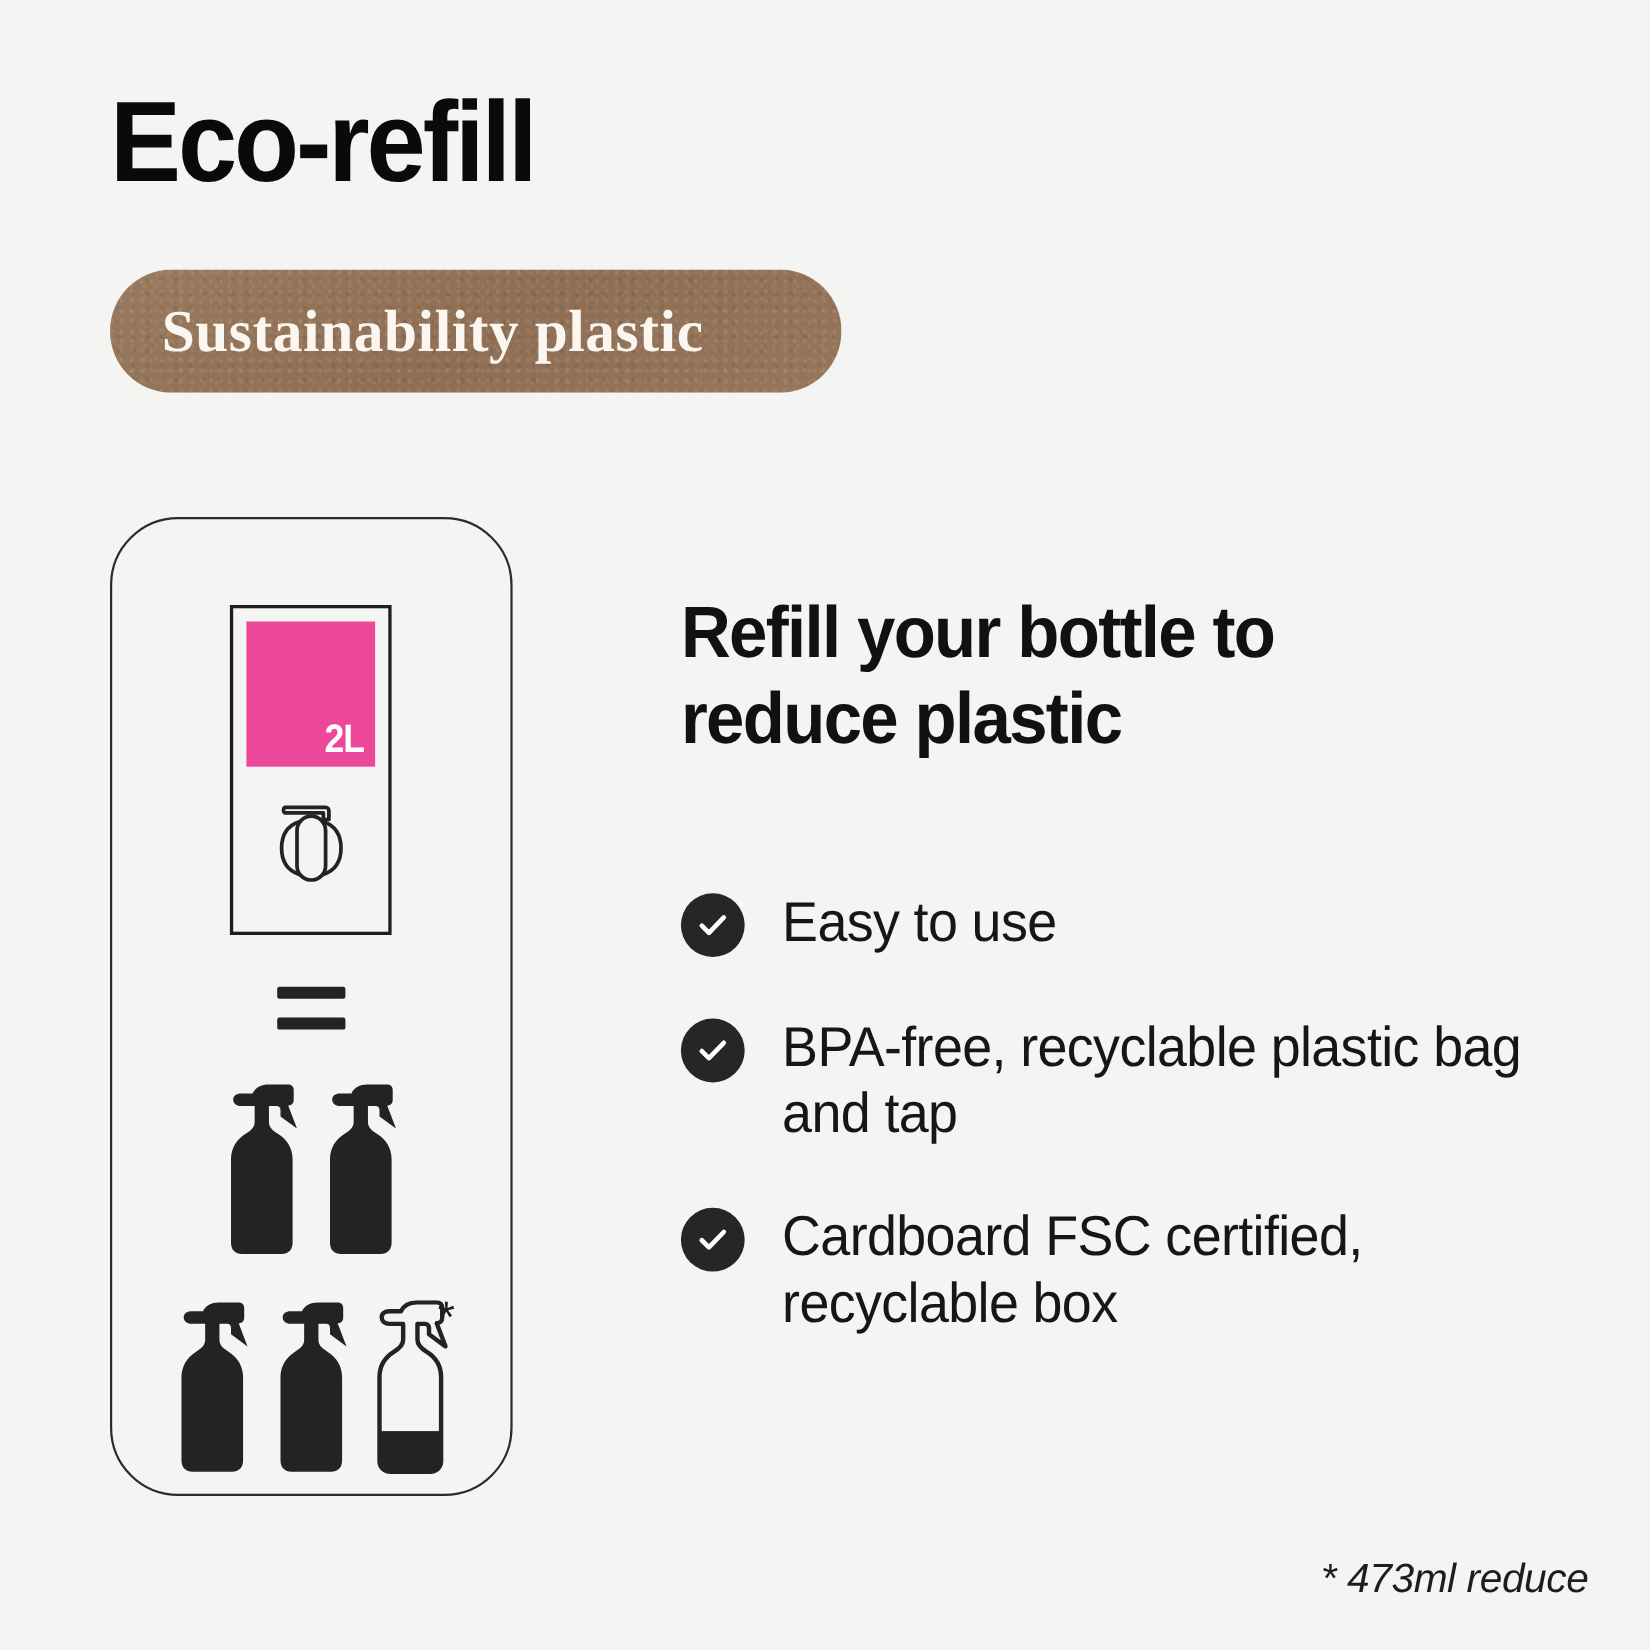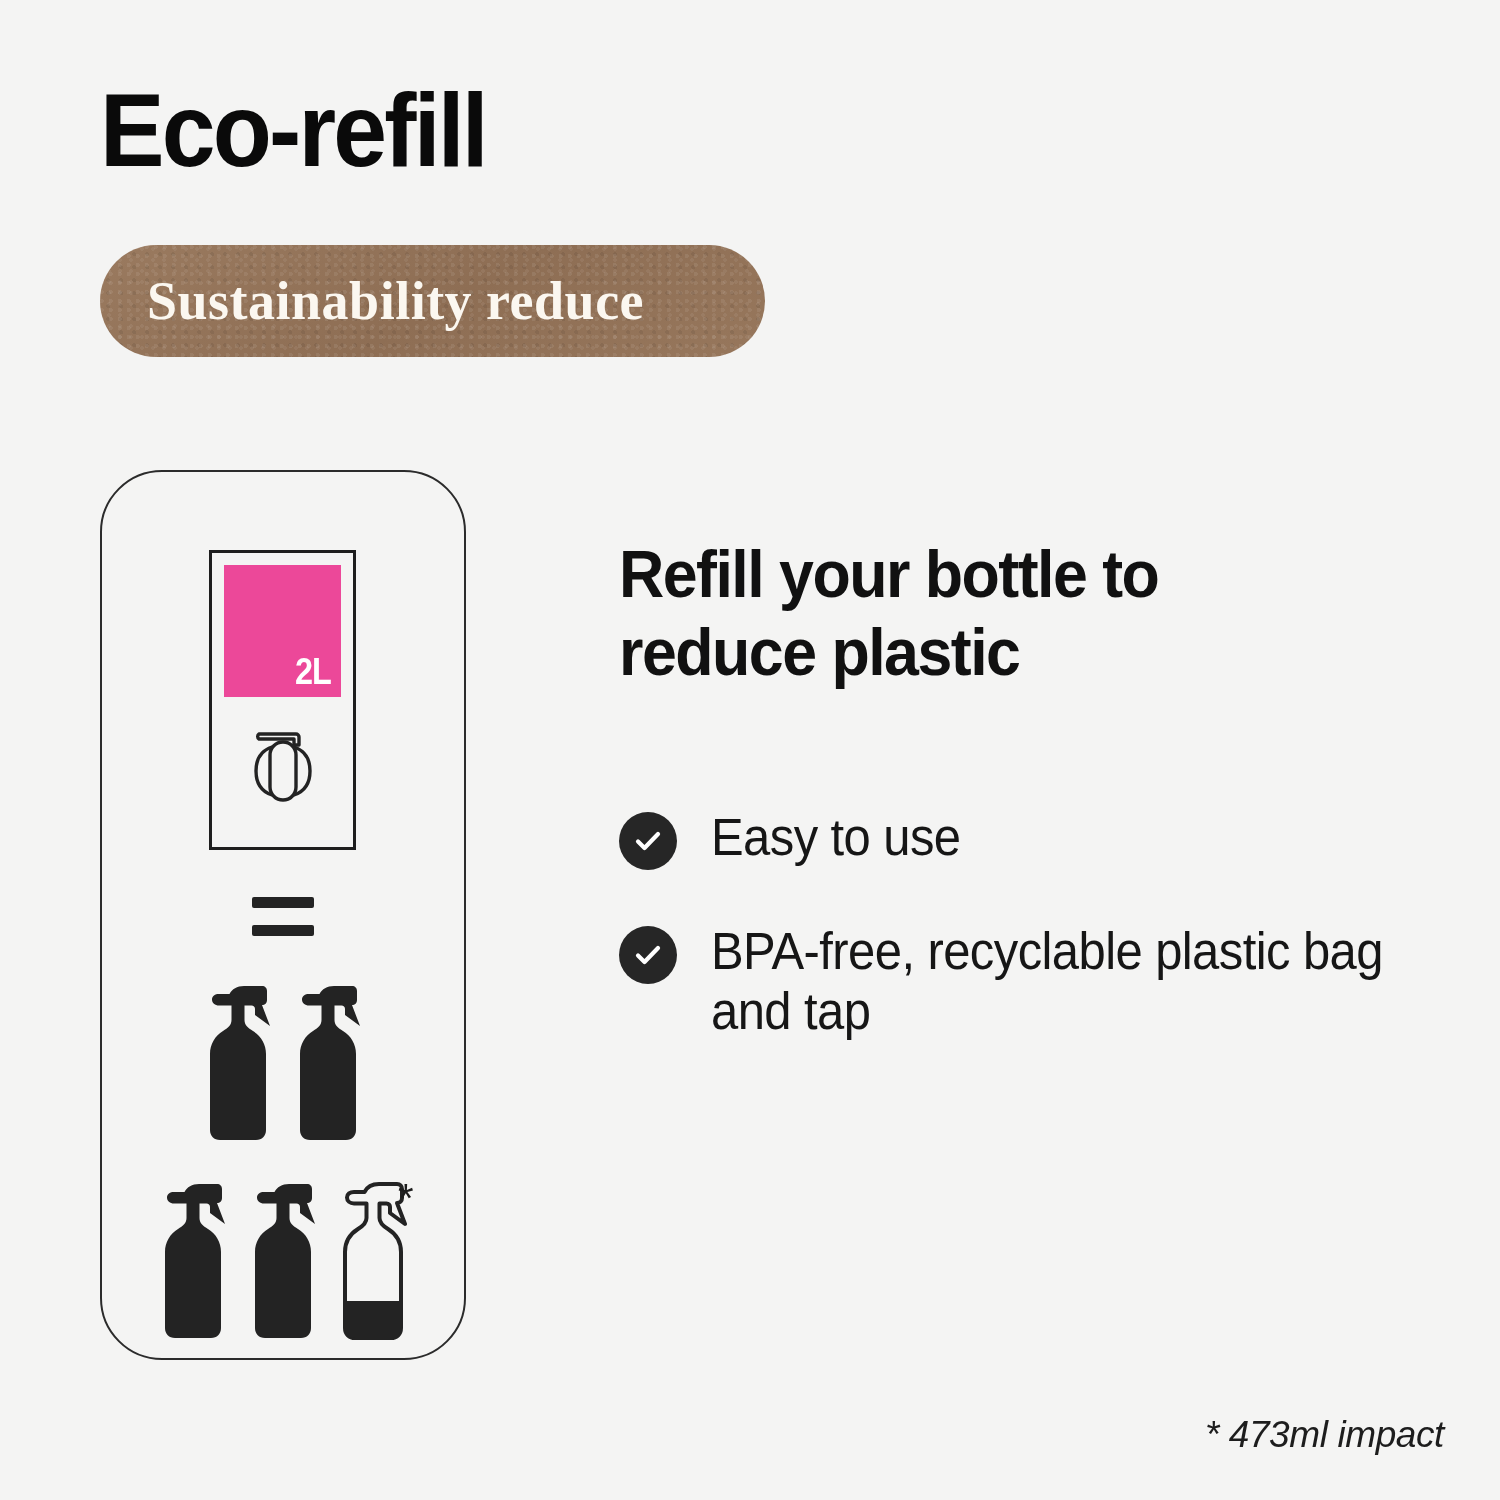--- a/index.html
+++ b/index.html
@@ -225,21 +225,21 @@
     color: #1d1d1d;
     letter-spacing: -0.4px;
   }
 </style>
 </head>
 <body>
 
 <div class="page-title">Eco-refill</div>
 
 <div class="badge-pill">
-  <span class="badge-label">Sustainability reduce</span>
+  <span class="badge-label">Sustainability plastic</span>
 </div>
 
 <div class="illus-panel">
   <div class="illus-inner">
 
     <div class="refill-box">
       <div class="box-label">
         <span class="box-label-text">2L</span>
       </div>
       <div class="box-tap">
@@ -307,16 +307,24 @@
       <span class="feature-text">Easy to use</span>
     </li>
     <li class="feature-item">
       <span class="check-circle">
         <svg width="32" height="32" viewBox="0 0 32 32" xmlns="http://www.w3.org/2000/svg">
           <path d="M6 16.5 L12.5 23 L26 9" stroke="#ffffff" stroke-width="4.2" fill="none" stroke-linecap="round" stroke-linejoin="round"></path>
         </svg>
       </span>
       <span class="feature-text">BPA-free, recyclable plastic bag and tap</span>
     </li>
+    <li class="feature-item">
+      <span class="check-circle">
+        <svg width="32" height="32" viewBox="0 0 32 32" xmlns="http://www.w3.org/2000/svg">
+          <path d="M6 16.5 L12.5 23 L26 9" stroke="#ffffff" stroke-width="4.2" fill="none" stroke-linecap="round" stroke-linejoin="round"></path>
+        </svg>
+      </span>
+      <span class="feature-text">Cardboard FSC certified, recyclable box</span>
+    </li>
   </ul>
 </div>
 
-<div class="footnote">* 473ml impact</div>
+<div class="footnote">* 473ml reduce</div>
 
 </body></html>

